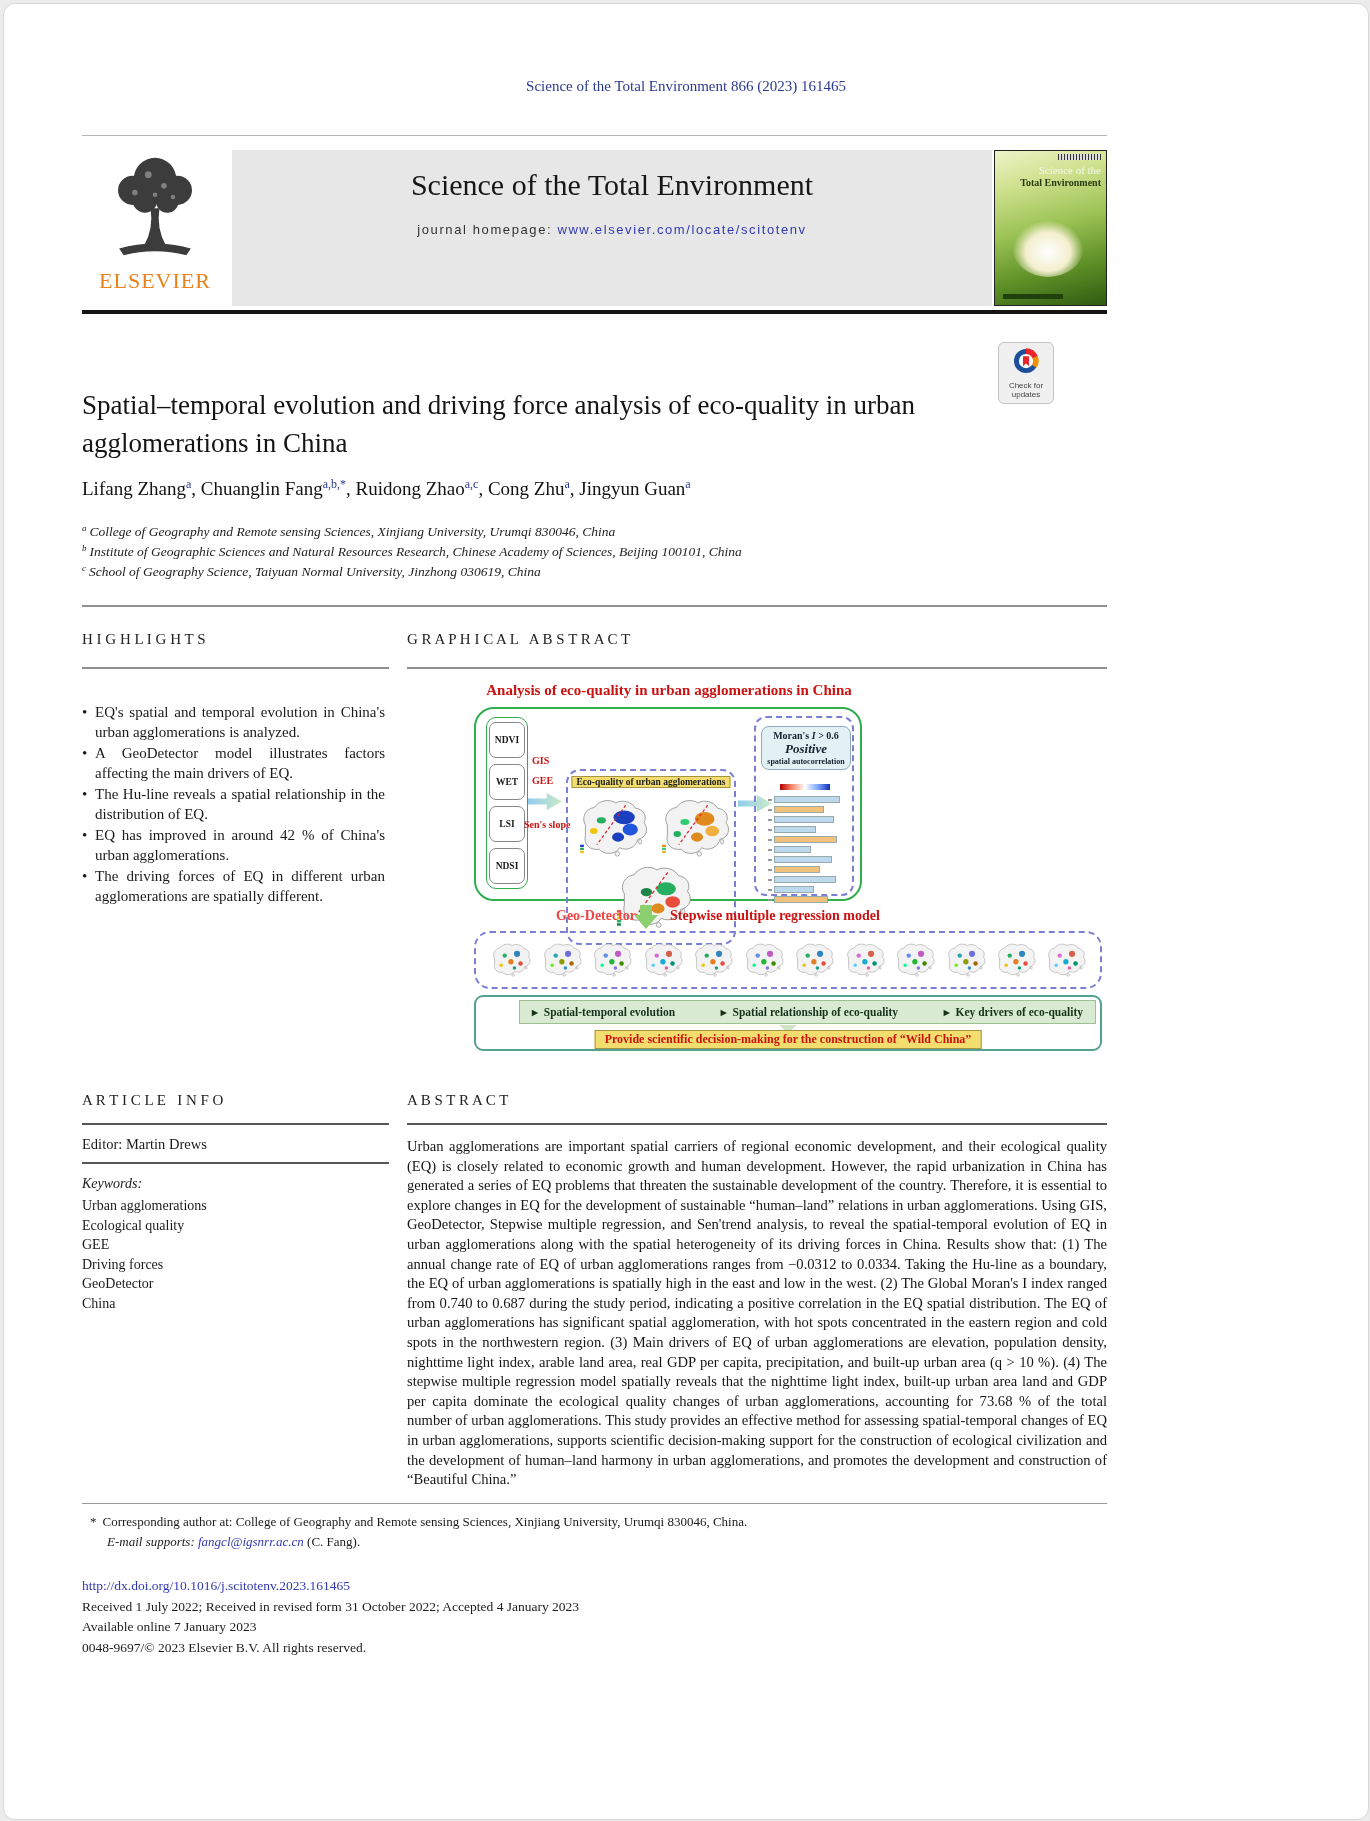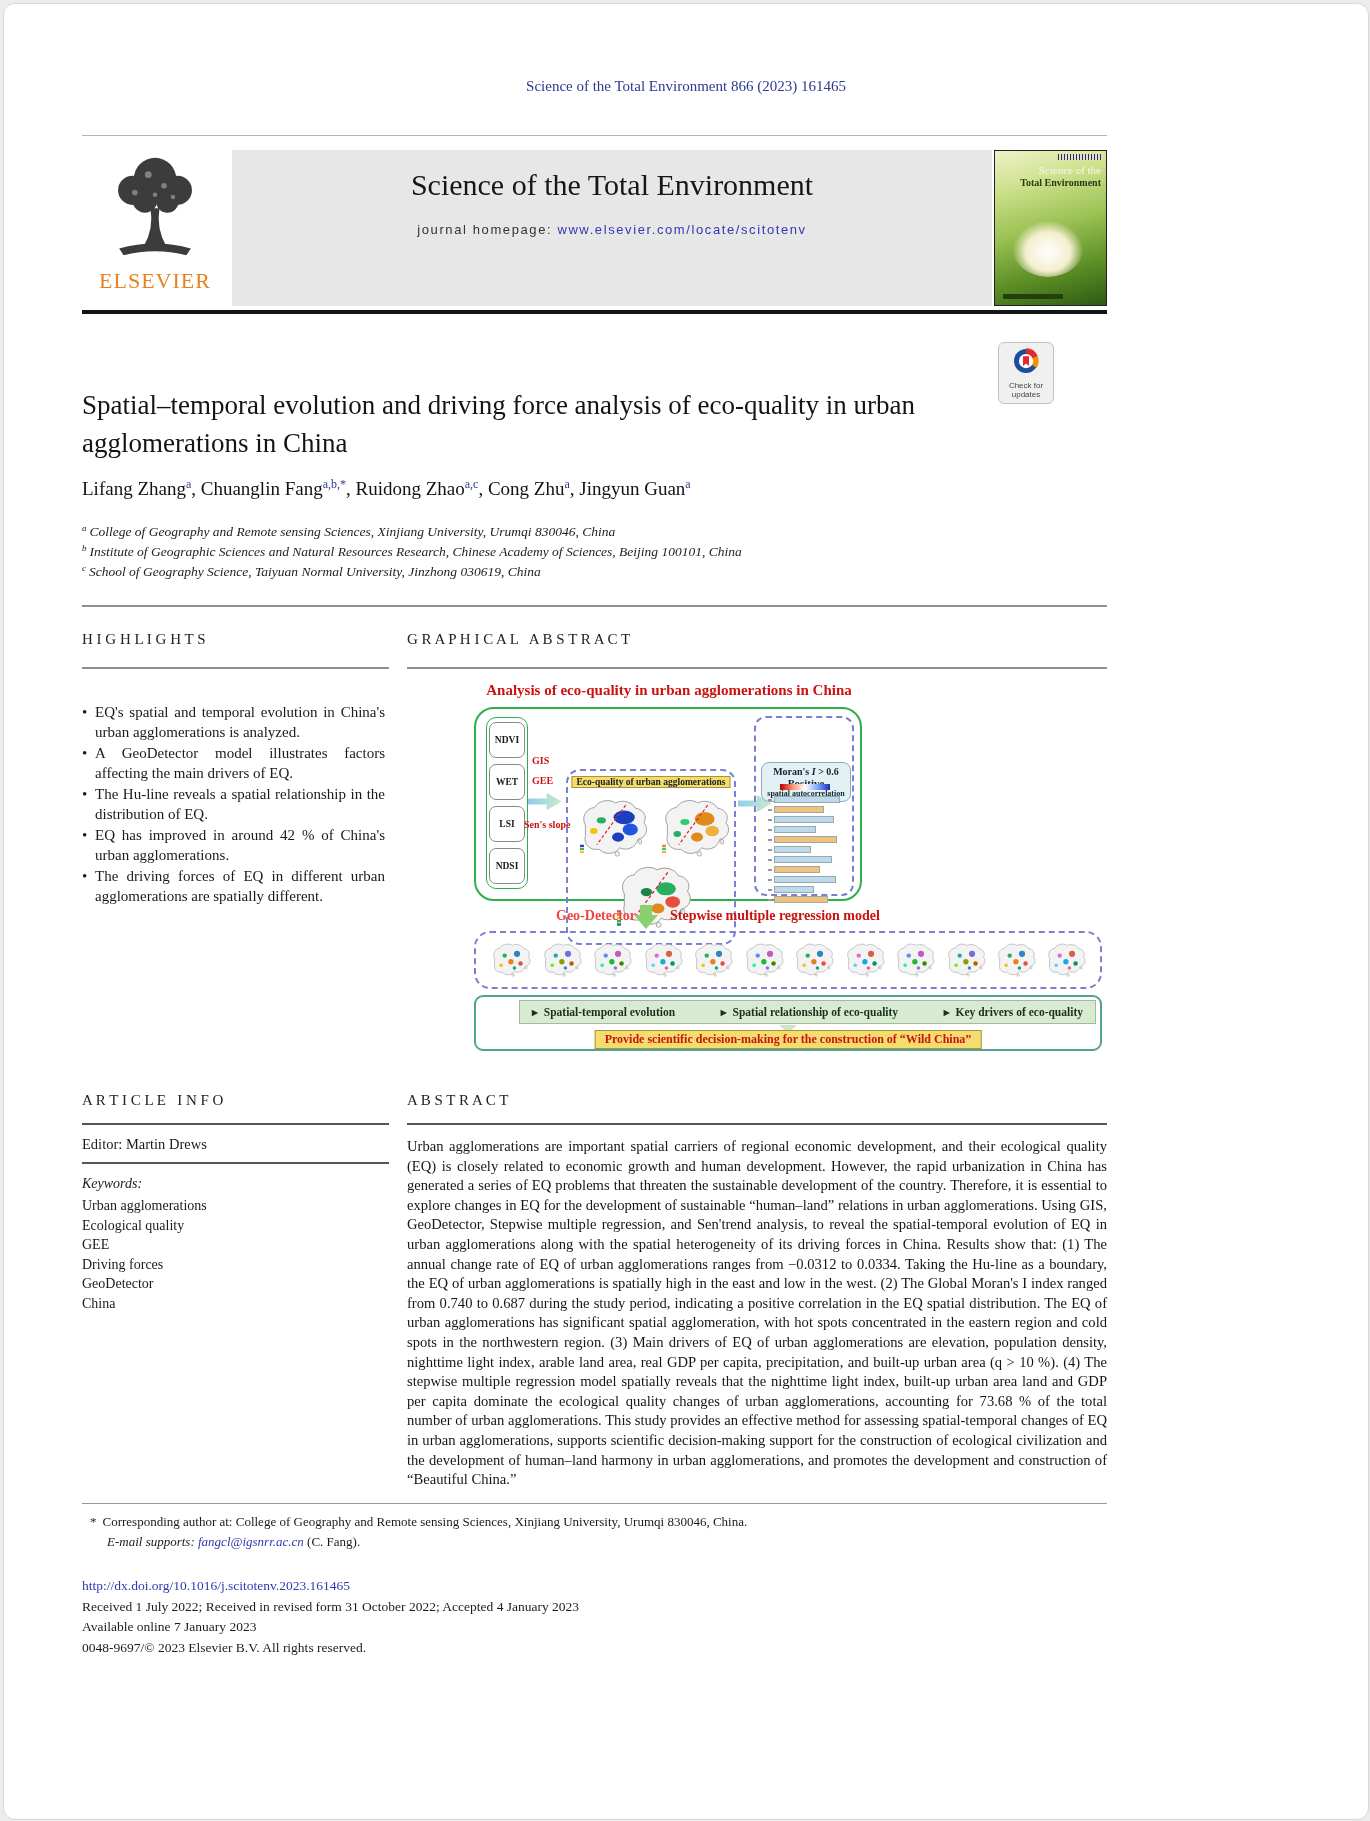--- a/index.html
+++ b/index.html
@@ -71,23 +71,23 @@
            background:linear-gradient(90deg,#8fccec,#cdebc9);
            clip-path:polygon(0 32%,55% 32%,55% 0,100% 50%,55% 100%,55% 68%,0 68%);}
   .middash{position:absolute;top:16px;left:90px;width:170px;height:176px;
            border:2px dashed #7b7fd4;border-radius:14px;box-sizing:border-box;margin-top:44px;}
   .ecolbl{position:absolute;top:5px;left:50%;transform:translateX(-50%);white-space:nowrap;
           background:#f2dd6e;border:1px solid #a89440;padding:0 4px;
           font-size:9.5px;font-weight:bold;color:#222;}
   .rightdash{position:absolute;top:7px;left:278px;width:100px;height:180px;
              border:2px dashed #7b7fd4;border-radius:12px;box-sizing:border-box;}
   .moran{position:absolute;top:8px;left:5px;width:86px;background:#e2f1f4;border:1px solid #8fa8c0;
-         border-radius:8px;text-align:center;padding:3px 1px;color:#13232f;margin-top:36px;}
+         border-radius:8px;text-align:center;padding:3px 1px;color:#13232f;}
   .moran .l1{font-size:10px;font-weight:bold;}
-  .moran .l2{font-size:11px;font-weight:bold;}
+  .moran .l2{font-size:13px;font-weight:bold;font-style:italic;}
   .moran .l3{font-size:8px;font-weight:bold;white-space:nowrap;}
   .cscale{position:absolute;top:66px;left:24px;width:50px;height:6px;
           background:linear-gradient(90deg,#b00000,#ff9070,#ffffff,#7fa8ff,#1030b0);}
   .bars{position:absolute;top:78px;left:12px;width:76px;}
   .bars .row{display:flex;align-items:center;margin-bottom:3px;}
   .bars .tick{width:4px;height:2px;background:#999;margin-right:2px;}
   .bars .bar{height:5px;border:0.5px solid #9aa;}
   .midrow{position:absolute;top:225px;left:67px;width:628px;height:26px;}
   .geo{position:absolute;left:82px;top:3px;font-size:14px;font-weight:bold;color:#ef4444;}
   .darr{position:absolute;left:160px;top:0;width:24px;height:24px;background:#8ccf6f;

